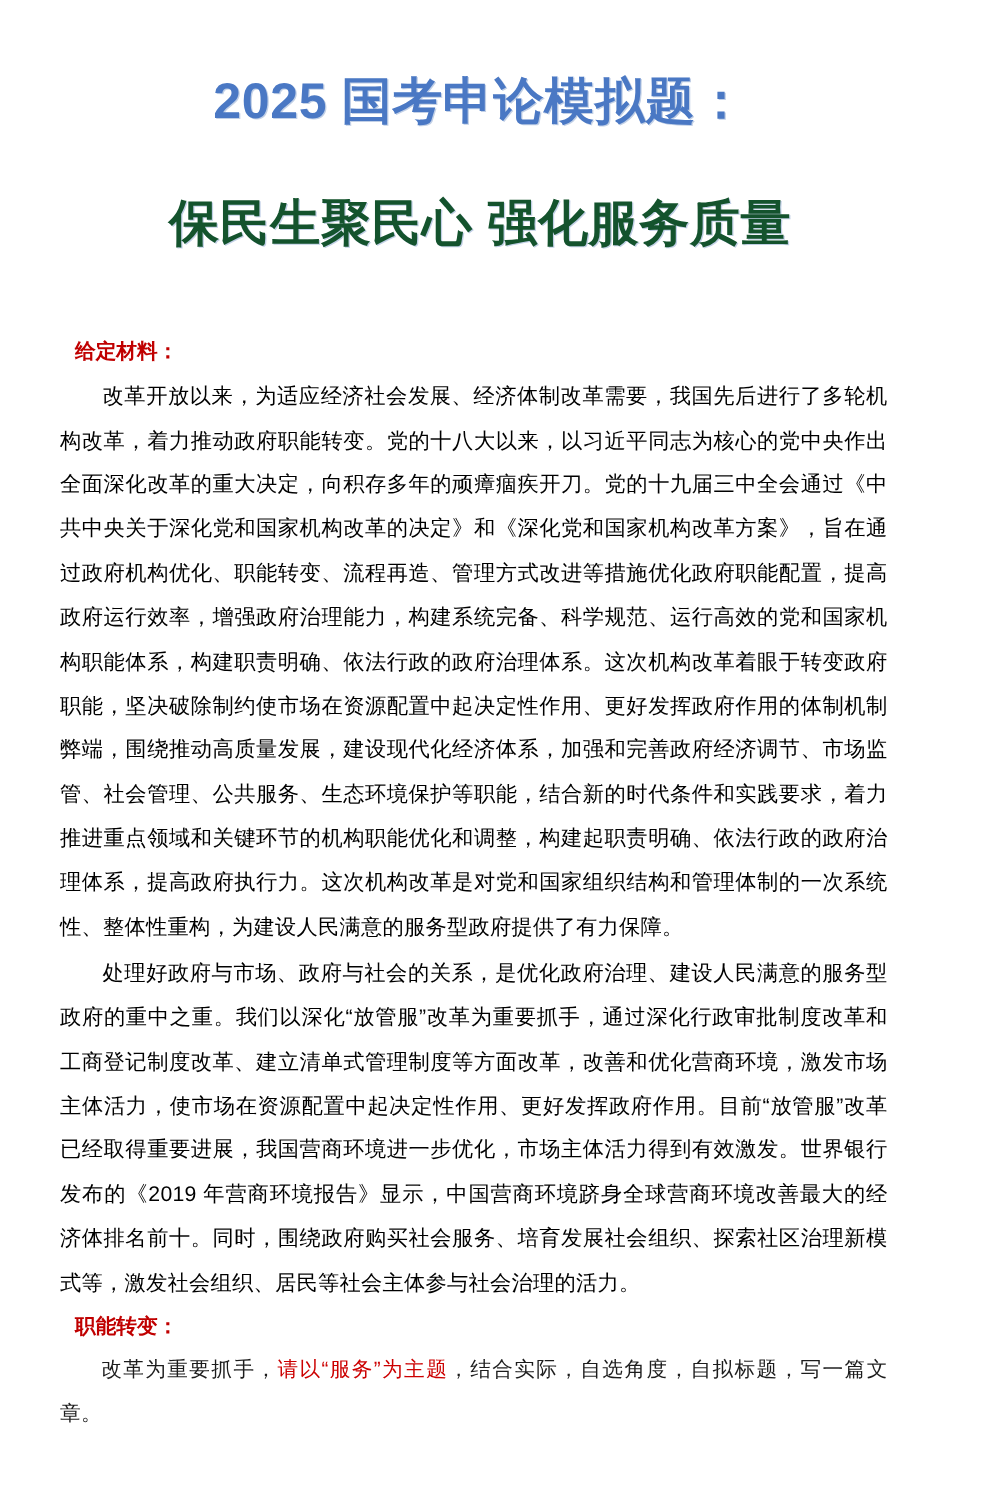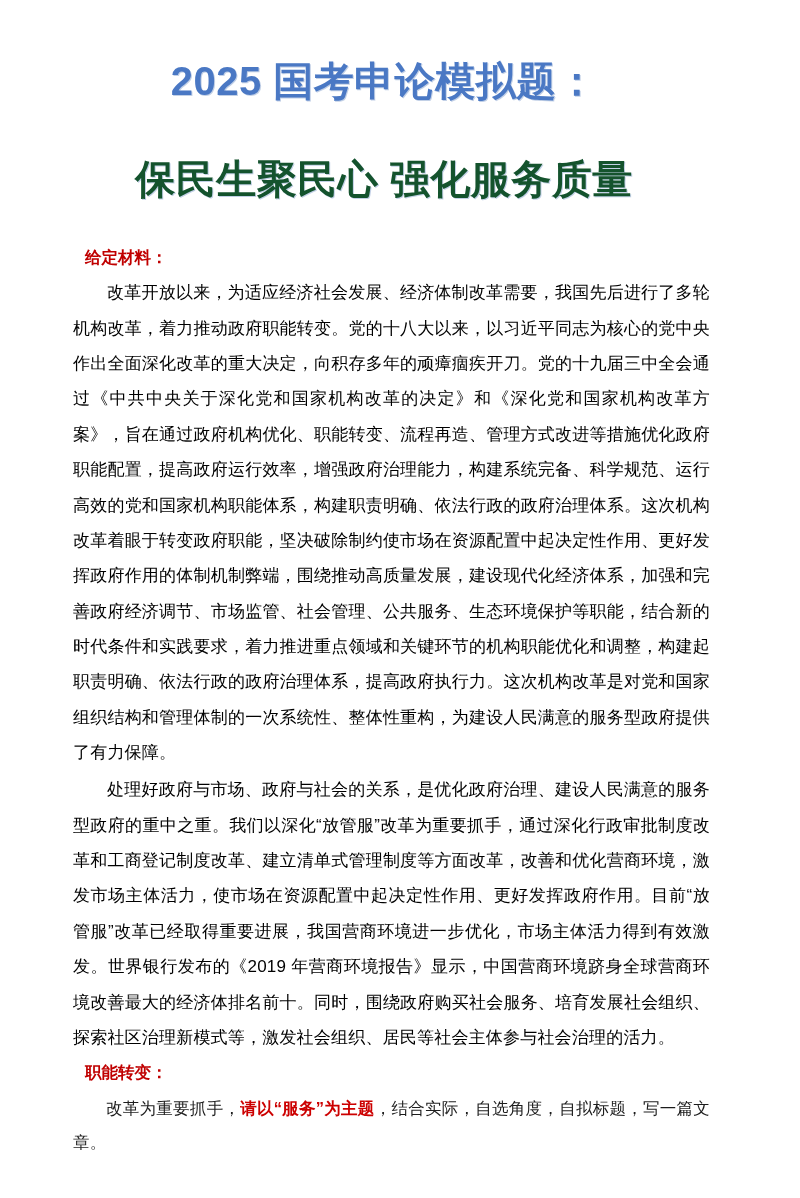--- a/index.html
+++ b/index.html
@@ -42,22 +42,22 @@
     font-size: 40px;
     font-weight: bold;
     letter-spacing: 0.5px;
     line-height: 1.15;
     margin-top: 52px;
     text-shadow: 1px 1px 0 rgba(120,150,200,0.45);
   }
 
   
   .content {
-    margin-top: 40px;
-    padding: 0 58px 0 73px;
+    margin-top: 64px;
+    padding: 0 58px 0 48px;
   }
   .section-heading {
     color: #c00000;
     font-weight: bold;
     font-size: 16.5px;
     line-height: 1.9;
     margin-left: 12px;
     margin-bottom: 2px;
   }
   p.para {
@@ -78,21 +78,21 @@
     line-height: 2.08;
     text-align: justify;
     text-justify: inter-ideograph;
     margin: 0;
     text-indent: 2em;
     letter-spacing: 0.2px;
     color: #1c1c1c;
   }
   .red-bold {
     color: #cc0000;
-    font-weight: bold;
+    font-weight: normal;
   }
 </style>
 </head>
 <body>
 
 <div class="page">
 
   <div class="title-block">
     <div class="title-line-1">2025 国考申论模拟题：</div>
     <div class="title-line-2">保民生聚民心  强化服务质量</div>

